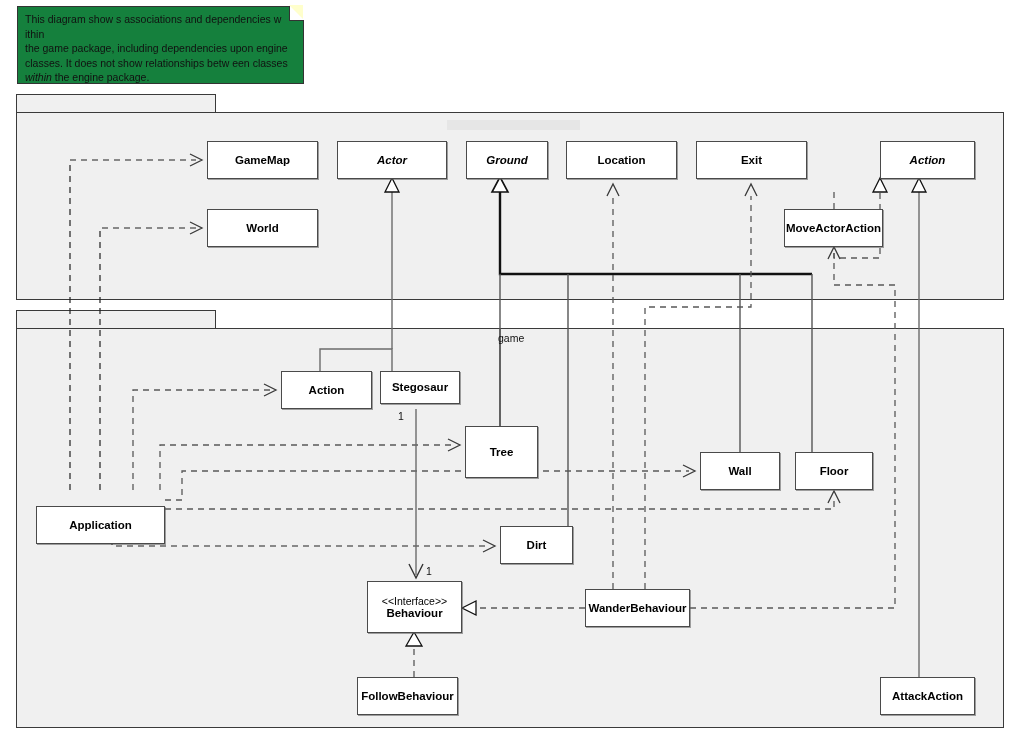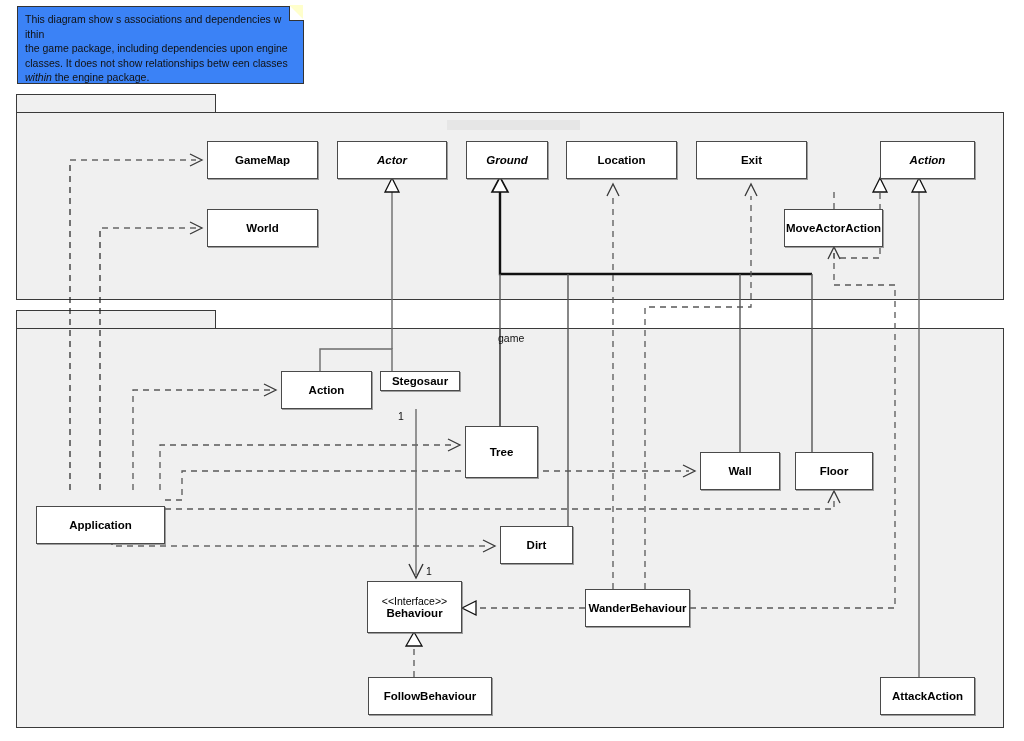--- a/index.html
+++ b/index.html
@@ -11,21 +11,21 @@
   #canvas{
     position:relative;
     width:1024px;
     height:741px;
     background:#ffffff;
     overflow:hidden;
   }
   
   .note{
     position:absolute;
-    background:#3b82f6;
+    background:#15803d;
     border:1px solid #333333;
     font-size:10.5px;
     line-height:14.5px;
     color:#111111;
     padding:5px 7px 5px 7px;
     box-sizing:border-box;
   }
   .note .fold{
     position:absolute;
     top:-1px;right:-1px;
@@ -229,21 +229,21 @@
   </div>
   <div class="cls" style="left:207px;top:209px;width:111px;height:38px;">
     <span class="nm">World</span>
   </div>
   <div class="cls" style="left:784px;top:209px;width:99px;height:38px;">
     <span class="nm">MoveActorAction</span>
   </div>
   <div class="cls" style="left:281px;top:371px;width:91px;height:38px;">
     <span class="nm">Action</span>
   </div>
-  <div class="cls" style="left:380px;top:371px;width:80px;height:20px;">
+  <div class="cls" style="left:380px;top:371px;width:80px;height:33px;">
     <span class="nm">Stegosaur</span>
   </div>
   <div class="cls" style="left:465px;top:426px;width:73px;height:52px;">
     <span class="nm">Tree</span>
   </div>
   <div class="cls" style="left:700px;top:452px;width:80px;height:38px;">
     <span class="nm">Wall</span>
   </div>
   <div class="cls" style="left:795px;top:452px;width:78px;height:38px;">
     <span class="nm">Floor</span>
@@ -254,21 +254,21 @@
   <div class="cls" style="left:500px;top:526px;width:73px;height:38px;">
     <span class="nm">Dirt</span>
   </div>
   <div class="cls" style="left:367px;top:581px;width:95px;height:52px;">
     <span class="stereo">&lt;&lt;Interface&gt;&gt;</span>
     <span class="nm">Behaviour</span>
   </div>
   <div class="cls" style="left:585px;top:589px;width:105px;height:38px;">
     <span class="nm">WanderBehaviour</span>
   </div>
-  <div class="cls" style="left:368px;top:677px;width:124px;height:38px;">
+  <div class="cls" style="left:357px;top:677px;width:101px;height:38px;">
     <span class="nm">FollowBehaviour</span>
   </div>
   <div class="cls" style="left:880px;top:677px;width:95px;height:38px;">
     <span class="nm">AttackAction</span>
   </div>
 
   <div class="lbl" style="left:498px;top:332px;">game</div>
   <div class="lbl" style="left:398px;top:410px;">1</div>
   <div class="lbl" style="left:426px;top:565px;">1</div>
 

